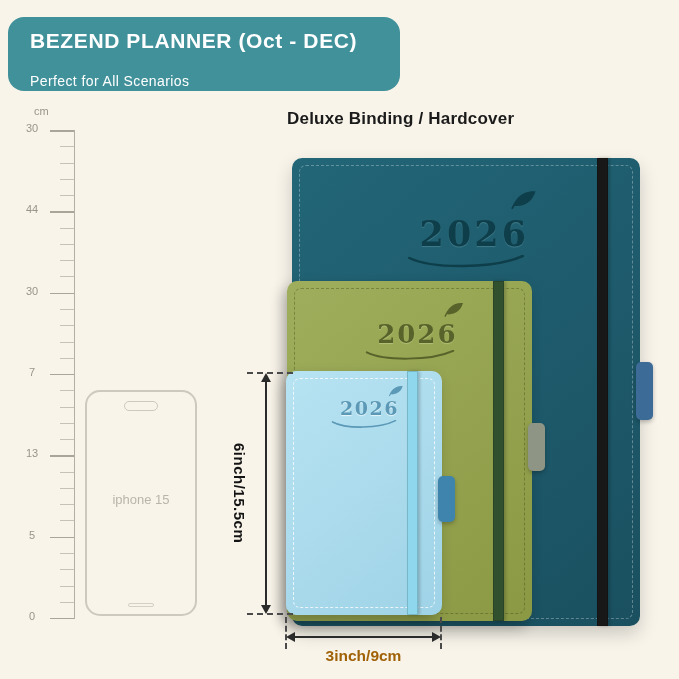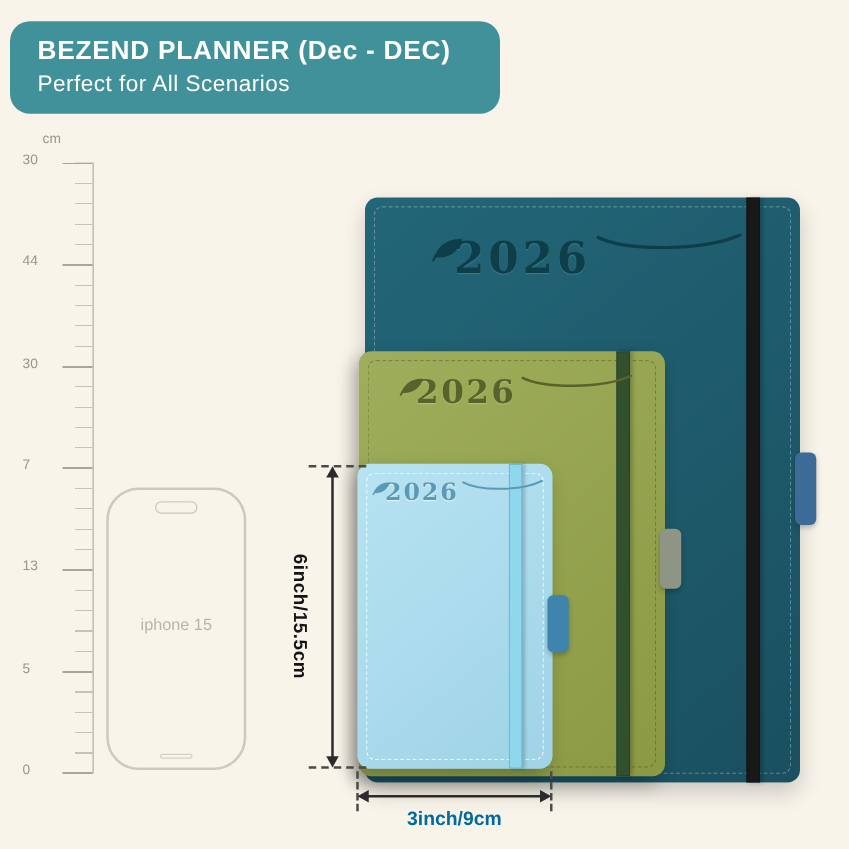--- a/index.html
+++ b/index.html
@@ -2,37 +2,37 @@
 <html><head>
 <meta charset="utf-8">
 <style>
   *{margin:0;padding:0;box-sizing:border-box}
   body{margin:0;background:#f8f4ea;font-family:"Liberation Sans",sans-serif}
   .canvas{position:relative;width:679px;height:679px;background:#f8f4ea;overflow:hidden}
 
   
   .banner{position:absolute;left:8px;top:17px;width:392px;height:74px;background:#41919b;border-radius:16px;color:#fff;padding:12px 22px}
   .banner-title{font-size:21px;font-weight:bold;letter-spacing:.6px}
-  .banner-sub{font-size:18px;margin-top:4px;letter-spacing:.4px}
+  .banner-sub{font-size:14px;margin-top:20px;letter-spacing:.4px}
 
   
   .headline{position:absolute;left:287px;top:104px;font-size:17px;color:#1b1b1b;line-height:1.72;font-weight:600;letter-spacing:.2px}
 
   
   .ruler-unit{position:absolute;left:34px;top:105px;font-size:11px;color:#99958a}
-  .rtick{position:absolute;left:18px;width:28px;text-align:left;font-size:11px;color:#99958a}
+  .rtick{position:absolute;left:18px;width:28px;text-align:center;font-size:11px;color:#99958a}
   .rt0{top:122px}.rt1{top:203px}.rt2{top:285px}.rt3{top:366px}.rt4{top:447px}.rt5{top:529px}.rt6{top:610px}
   .ticks-minor{position:absolute;left:60px;top:130px;width:14px;height:489px;
     background:repeating-linear-gradient(to bottom,#c6c2b6 0,#c6c2b6 1px,transparent 1px,transparent 16.27px)}
   .ticks-major{position:absolute;left:50px;top:130px;width:24px;height:490px;
     background:repeating-linear-gradient(to bottom,#a9a599 0,#a9a599 1.5px,transparent 1.5px,transparent 81.33px)}
   .ruler-base{position:absolute;left:74px;top:130px;width:1px;height:489px;background:#b3afa4}
 
   
-  .phone{position:absolute;left:85px;top:390px;width:112px;height:226px;border:2px solid #cdc9bf;border-radius:26px;background:#f8f4ea}
+  .phone{position:absolute;left:85px;top:390px;width:112px;height:226px;border:2px solid #cdc9bf;border-radius:15px;background:#f8f4ea}
   .phone-island{position:absolute;left:50%;top:9px;transform:translateX(-50%);width:34px;height:10px;border:1.5px solid #cdc9bf;border-radius:6px}
   .phone-label{position:absolute;left:0;right:0;top:100px;text-align:center;font-size:13px;color:#b9b5aa}
   .phone-port{position:absolute;bottom:7px;left:50%;transform:translateX(-50%);width:26px;height:4px;border:1px solid #d4d0c6;border-radius:3px}
 
   
   .planner{position:absolute;border-radius:10px;box-shadow:0 8px 18px rgba(0,0,0,.18)}
   .p-large{left:292px;top:158px;width:348px;height:468px;background:linear-gradient(140deg,#226678,#1a5060);z-index:1}
   .p-medium{left:287px;top:281px;width:245px;height:340px;background:linear-gradient(140deg,#9fae5c,#8b9944);z-index:2;box-shadow:-4px 6px 14px rgba(0,0,0,.28)}
   .p-small{left:286px;top:371px;width:156px;height:244px;background:linear-gradient(140deg,#b7e3f2,#9fd3e7);z-index:3;box-shadow:-4px 6px 14px rgba(0,0,0,.25)}
   .stitch{position:absolute;inset:7px;border:1px dashed rgba(255,255,255,.3);border-radius:7px}
@@ -40,21 +40,21 @@
   .p-small .stitch{border-color:rgba(255,255,255,.75)}
   .band{position:absolute;top:0;bottom:0;width:11px;box-shadow:inset 0 0 0 1px rgba(0,0,0,.15),2px 0 3px rgba(0,0,0,.2)}
   .p-large .band{right:32px;background:#181818}
   .p-medium .band{right:28px;background:#31502e}
   .p-small .band{right:24px;background:#8ed7ec}
   .loop{position:absolute;width:17px;border-radius:5px;box-shadow:0 2px 4px rgba(0,0,0,.25)}
   .p-large .loop{right:-13px;top:204px;height:58px;background:#3d6b97}
   .p-medium .loop{right:-13px;top:142px;height:48px;background:#8f9584}
   .p-small .loop{right:-13px;top:105px;height:46px;background:#3f84ac}
 
-  .logo{position:absolute;left:50%;transform:translateX(-50%);display:flex;flex-direction:row;align-items:flex-start}
+  .logo{position:absolute;left:50%;transform:translateX(-50%);display:flex;flex-direction:column;align-items:flex-end}
   .p-large .logo{top:28px;color:#0e3e4a;text-shadow:0 1px 1px rgba(140,190,200,.3)}
   .p-medium .logo{top:18px;color:#57632a;text-shadow:0 1px 1px rgba(220,230,170,.4)}
   .p-small .logo{top:12px;color:#5b99b7;text-shadow:0 1px 1px rgba(255,255,255,.7)}
   .year{font-family:"DejaVu Serif",serif;font-weight:bold}
   .p-large .year{font-size:35px;letter-spacing:3px}
   .p-medium .year{font-size:26px;letter-spacing:2px}
   .p-small .year{font-size:19px;letter-spacing:1.5px}
   .feather{transform:translateX(28%) rotate(10deg);margin-bottom:-3px}
   .p-large .feather{width:30px;height:30px}
   .p-medium .feather{width:23px;height:23px}
@@ -74,33 +74,34 @@
   .ext-h{position:absolute;width:46px;border-top:2px dashed #4a4a4a;z-index:6}
   .ext-h.top{left:247px;top:372px}
   .ext-h.bottom{left:247px;top:613px}
   .ext-v{position:absolute;height:32px;border-left:2px dashed #4a4a4a;z-index:6}
   .ext-v.left{left:285px;top:617px}
   .ext-v.right{left:440px;top:617px}
   .dim-h{position:absolute;left:286px;top:630px;width:155px;height:14px;z-index:6}
   .line-h{position:absolute;top:50%;left:7px;right:7px;height:2px;margin-top:-1px;background:#2b2b2b}
   .arr-left{left:0;top:50%;transform:translateY(-50%);border-top:5px solid transparent;border-bottom:5px solid transparent;border-right:9px solid #2b2b2b}
   .arr-right{right:0;top:50%;transform:translateY(-50%);border-top:5px solid transparent;border-bottom:5px solid transparent;border-left:9px solid #2b2b2b}
-  .dim-h-label{position:absolute;left:286px;top:647px;width:155px;text-align:center;font-size:15.5px;font-weight:bold;color:#0369a1;z-index:6}
+  .dim-h-label{position:absolute;left:286px;top:647px;width:155px;text-align:center;font-size:15.5px;font-weight:bold;color:#a16207;z-index:6}
 </style>
 </head>
 <body>
 
 <div class="canvas">
 
   <div class="banner">
-    <div class="banner-title">BEZEND PLANNER (Dec - DEC)</div>
+    <div class="banner-title">BEZEND PLANNER (Oct - DEC)</div>
     <div class="banner-sub">Perfect for All Scenarios</div>
   </div>
 
   <div class="headline">
+    <div>Deluxe Binding / Hardcover</div>
   </div>
 
   <span class="ruler-unit">cm</span>
   <span class="rtick rt0">30</span>
   <span class="rtick rt1">44</span>
   <span class="rtick rt2">30</span>
   <span class="rtick rt3">7</span>
   <span class="rtick rt4">13</span>
   <span class="rtick rt5">5</span>
   <span class="rtick rt6">0</span>

